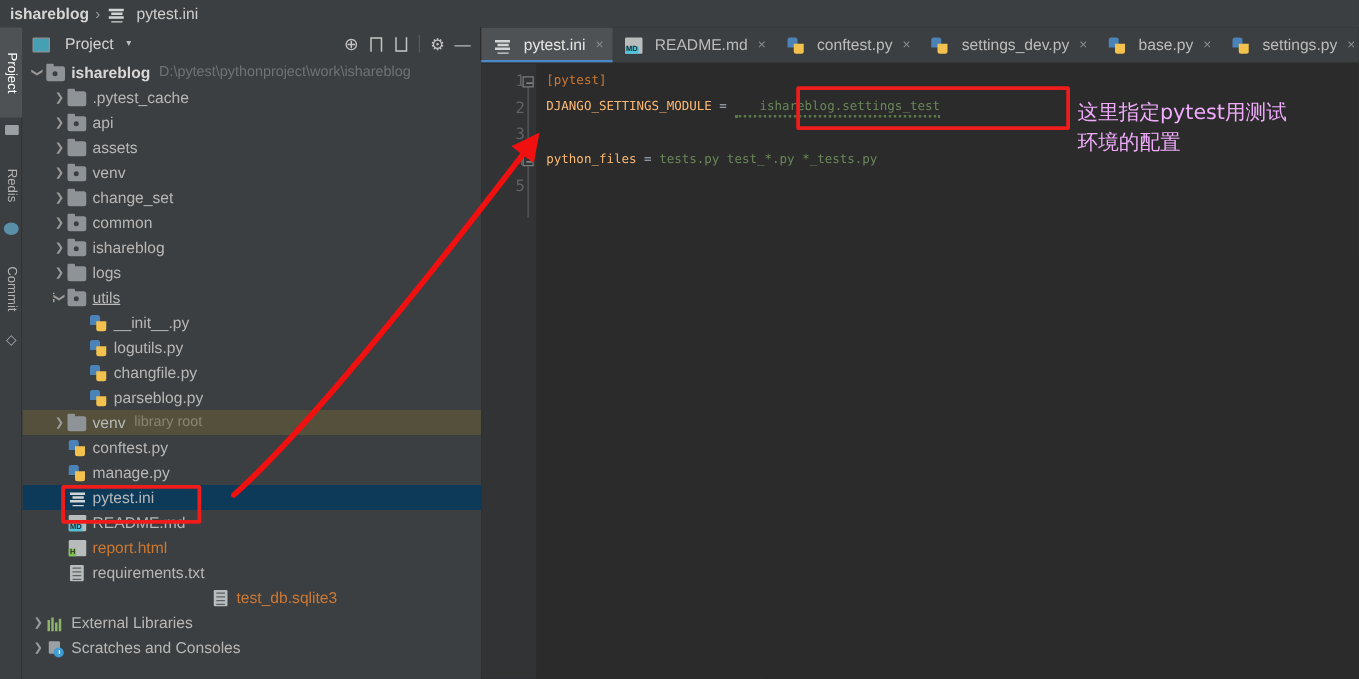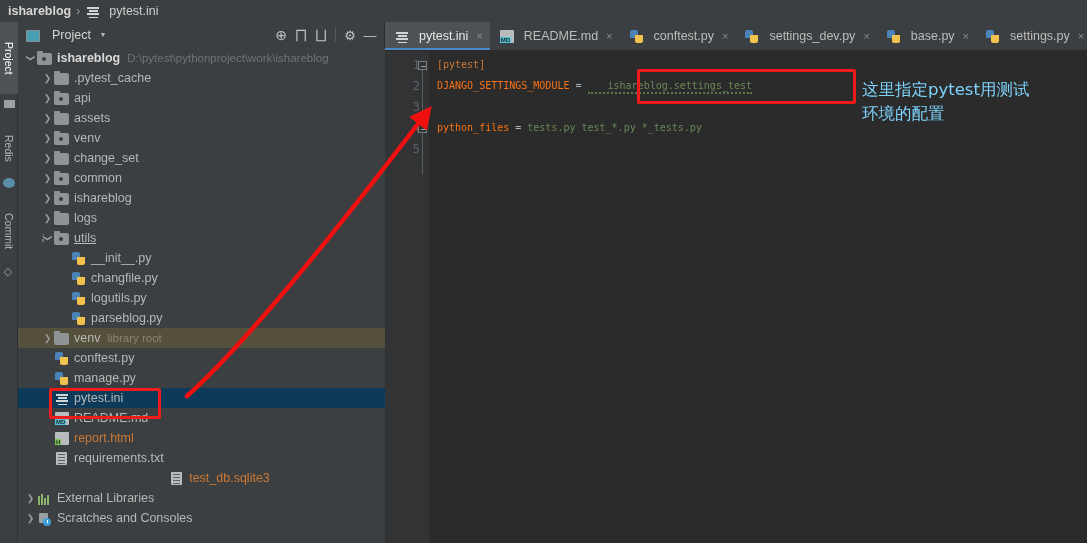--- a/index.html
+++ b/index.html
@@ -163,34 +163,34 @@
       border:1px solid #7a7d7e; background:#313335; }
   .fold-box::after { content:""; position:absolute; left:1.5px; top:3.5px;
       width:5px; height:1px; background:#9a9d9e; }
 
   .codelines {
     flex: 1; padding-top: 3px; position: relative;
     font-family: "DejaVu Sans Mono", monospace; font-size: 10px;
   }
   .cline { height: 21px; line-height: 21px; padding-left: 8px; white-space: pre; }
   .tok-sec  { color: #cc7832; }
-  .tok-key  { color: #f97316; }
+  .tok-key  { color: #fdba74; }
   .tok-eq   { color: #a9b7c6; }
   .tok-val  { color: #6a8759; }
   .squiggle {
     border-bottom: 2px dotted #5a7a4a; padding-bottom: 1px; padding-left: 20px;
   }
 
   
   .anno-box {
     position: absolute; border: 3px solid #ef1c1c; border-radius: 2px;
     pointer-events: none;
   }
   .anno-text {
-    position: absolute; color: #7dd3fc; font-size: 16.5px; line-height: 24px;
+    position: absolute; color: #f0abfc; font-size: 16.5px; line-height: 24px;
     font-family: "DejaVu Sans", sans-serif; font-weight: normal;
     white-space: pre-line;
   }
   .arrow-svg { position: absolute; left: 0; top: 0; pointer-events: none; }
 </style>
 </head>
 <body>
 
 <div id="app">
 
@@ -327,31 +327,31 @@
           <span class="label">__init__.py</span>
         </div>
         <div class="row" style="padding-left: 40px;">
           <span class="twisty"></span>
           <span class="ficon">
             <span class="pyicon">
               <span class="b1"></span>
               <span class="b2"></span>
             </span>
           </span>
+          <span class="label">logutils.py</span>
+        </div>
+        <div class="row" style="padding-left: 40px;">
+          <span class="twisty"></span>
+          <span class="ficon">
+            <span class="pyicon">
+              <span class="b1"></span>
+              <span class="b2"></span>
+            </span>
+          </span>
           <span class="label">changfile.py</span>
-        </div>
-        <div class="row" style="padding-left: 40px;">
-          <span class="twisty"></span>
-          <span class="ficon">
-            <span class="pyicon">
-              <span class="b1"></span>
-              <span class="b2"></span>
-            </span>
-          </span>
-          <span class="label">logutils.py</span>
         </div>
         <div class="row" style="padding-left: 40px;">
           <span class="twisty"></span>
           <span class="ficon">
             <span class="pyicon">
               <span class="b1"></span>
               <span class="b2"></span>
             </span>
           </span>
           <span class="label">parseblog.py</span>

